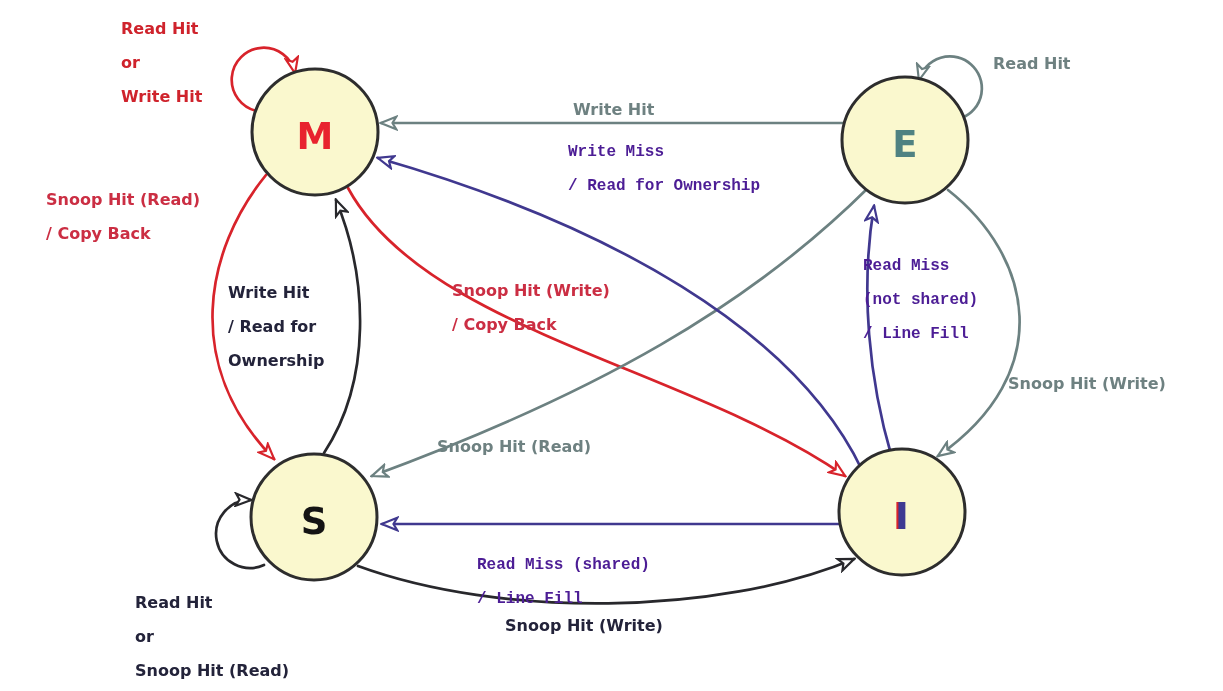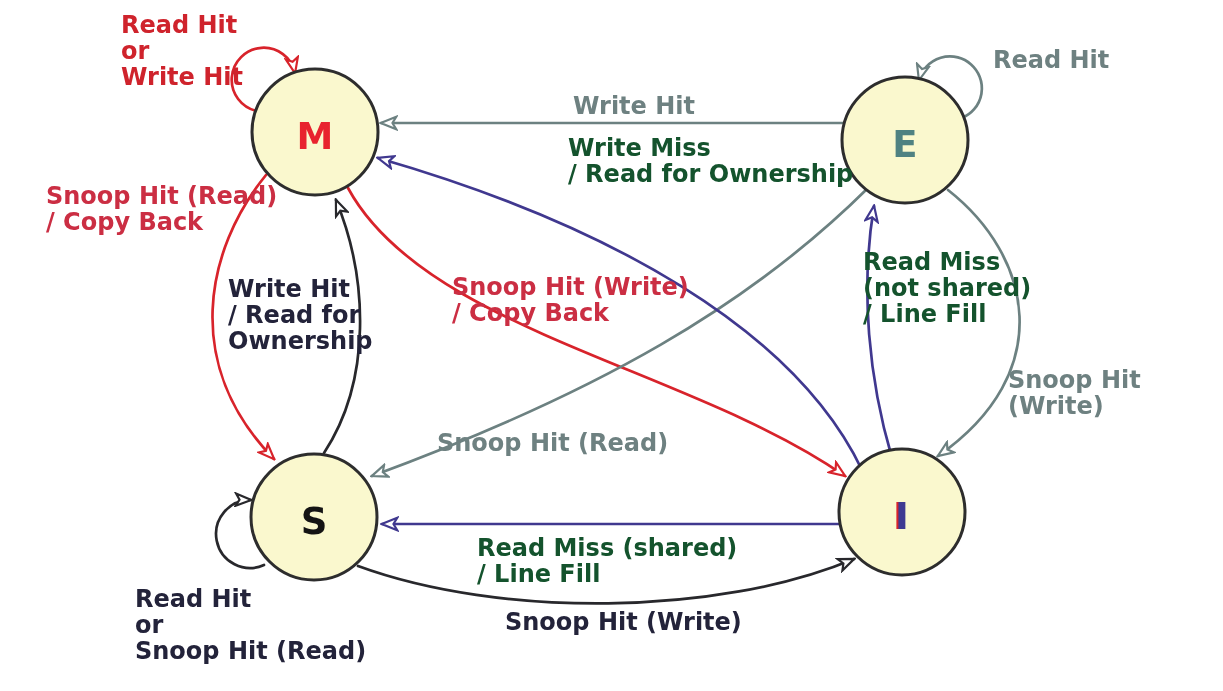--- a/index.html
+++ b/index.html
@@ -1,23 +1,23 @@
 <!DOCTYPE html>
 <html><head>
 <meta charset="utf-8">
 <style>
   html,body{margin:0;padding:0;background:#ffffff;}
   #stage{position:relative;width:1223px;height:691px;background:#ffffff;overflow:hidden;
          font-family:"DejaVu Sans",sans-serif;}
   #diagram-svg{position:absolute;left:0;top:0;}
-  .lbl{position:absolute;font-weight:bold;font-size:24px;line-height:26px;white-space:pre-line;}
+  .lbl{position:absolute;font-weight:bold;font-size:16px;line-height:34px;white-space:pre-line;}
   .lbl-red{color:#CF232C;}
   .lbl-crimson{color:#CB2E43;}
   .lbl-gray{color:#6E8181;}
-  .lbl-purple{color:#14532d;}
+  .lbl-purple{color:#4c1d95;font-family:Liberation Mono, monospace;}
   .lbl-black{color:#23233A;}
   .state-letter{font-family:"DejaVu Sans",sans-serif;font-weight:bold;font-size:37px;}
 </style>
 </head>
 <body>
 
 <div id="stage">
 
   <svg id="diagram-svg" width="1223" height="691" viewBox="0 0 1223 691">
     <defs>
@@ -97,16 +97,16 @@
 Ownership</div>
   <div class="lbl lbl-black" style="left:135px;top:586px;">Read Hit
 or
 Snoop Hit (Read)</div>
   <div class="lbl lbl-black" style="left:505px;top:609px;">Snoop Hit (Write)</div>
   <div class="lbl lbl-purple" style="left:568px;top:135px;">Write Miss
 / Read for Ownership</div>
   <div class="lbl lbl-purple" style="left:863px;top:249px;">Read Miss
 (not shared)
 / Line Fill</div>
-  <div class="lbl lbl-purple" style="left:477px;top:535px;">Read Miss (shared)
+  <div class="lbl lbl-purple" style="left:477px;top:548px;">Read Miss (shared)
 / Line Fill</div>
 
 </div>
 
 </body></html>

